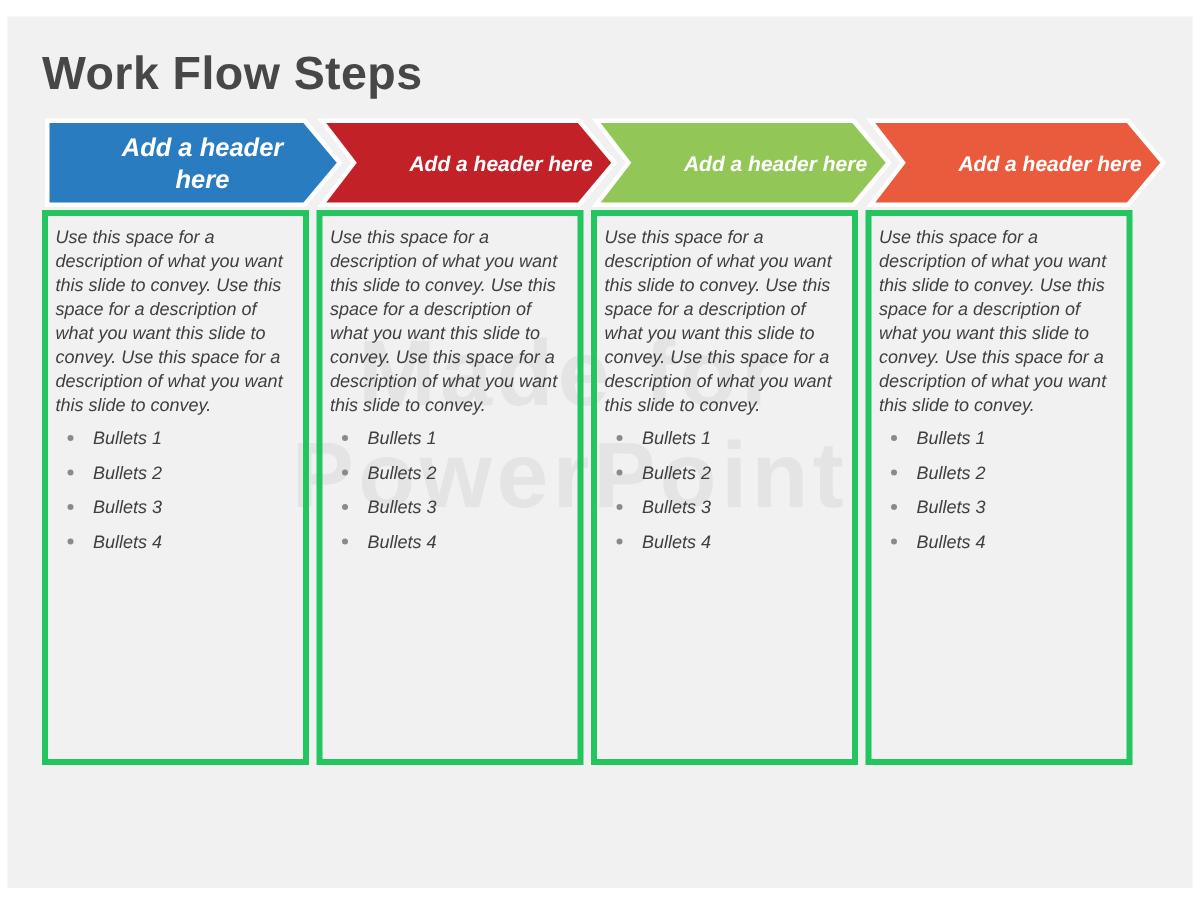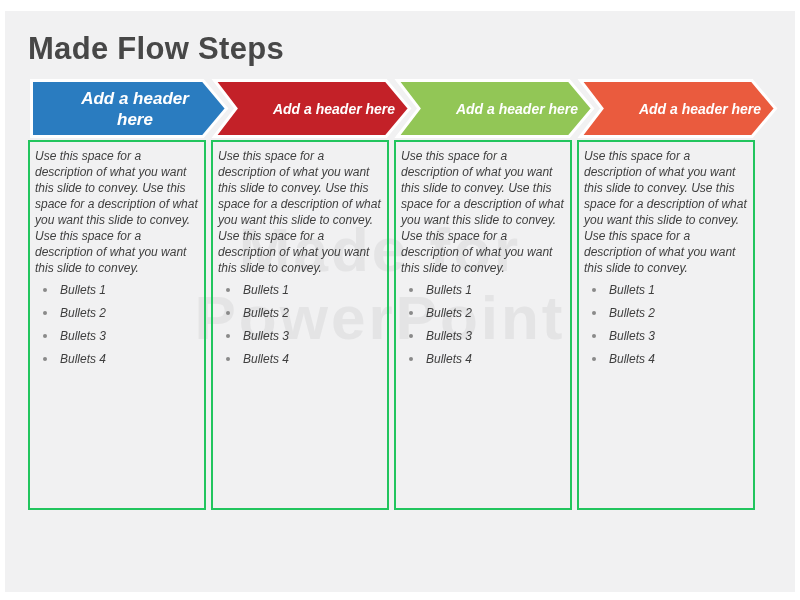--- a/index.html
+++ b/index.html
@@ -33,21 +33,21 @@
     position:absolute; left:0; top:0; width:198px; height:59px;
     display:flex; align-items:center; justify-content:center;
     color:#ffffff; font-weight:bold; text-align:center;
   }
   .step.first .header-label-box { padding:0 26px 0 6px; }
   .step.first .header-label { font-size:17px; line-height:21px; max-width:118px; }
   .step.rest .header-label-box { padding:0 26px 0 22px; }
   .step.rest .header-label { font-size:14px; line-height:18px; }
   .textbox {
     position:absolute; left:0; top:61px; width:178px; height:370px;
-    border:2px solid #22c55e; box-sizing:border-box;
+    border:4px solid #22c55e; box-sizing:border-box;
     padding:6px 5px 0 5px;
   }
   .desc {
     margin:0 0 7px 0;
     font-size:12px; line-height:16px; color:#3f3f3f;
   }
   .bullets { list-style:none; margin:0; padding:0; }
   .bullets li {
     position:relative; padding-left:25px; margin-bottom:9px;
     font-size:12px; line-height:14px; color:#3f3f3f;
@@ -55,21 +55,21 @@
   .bullets li::before {
     content:""; position:absolute; left:8px; top:5px;
     width:4px; height:4px; border-radius:50%; background:#8a8a8a;
   }
 </style>
 </head>
 <body>
 
 <div class="slide"></div>
 
-<h1 class="slide-title">Made Flow Steps</h1>
+<h1 class="slide-title">Work Flow Steps</h1>
 
 <div class="watermark">
   <div>Made for</div>
   <div>PowerPoint</div>
 </div>
 
 <div class="steps-row">
   <div class="step first" style="left: 28px;">
     <div class="arrow-wrap">
       <svg width="198" height="59" viewBox="0 0 198 59">

